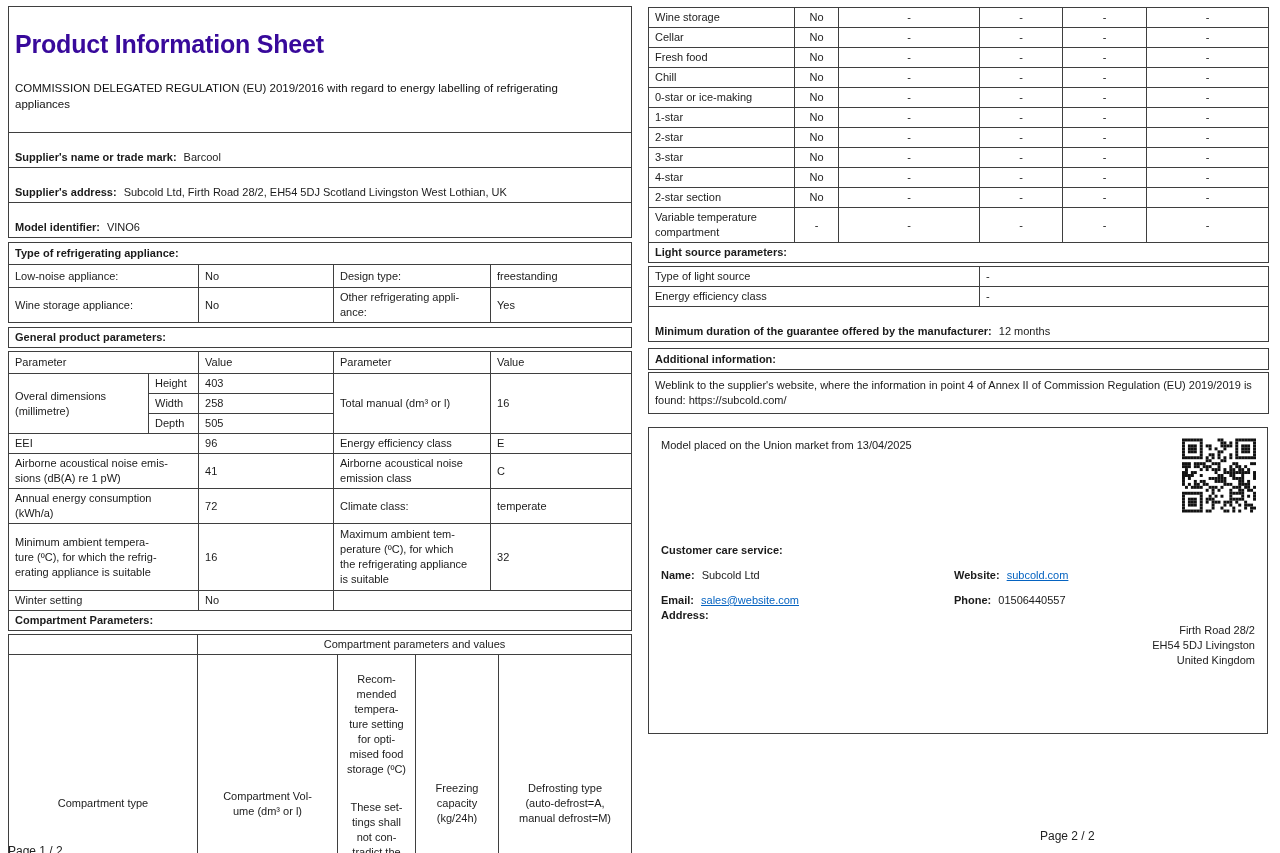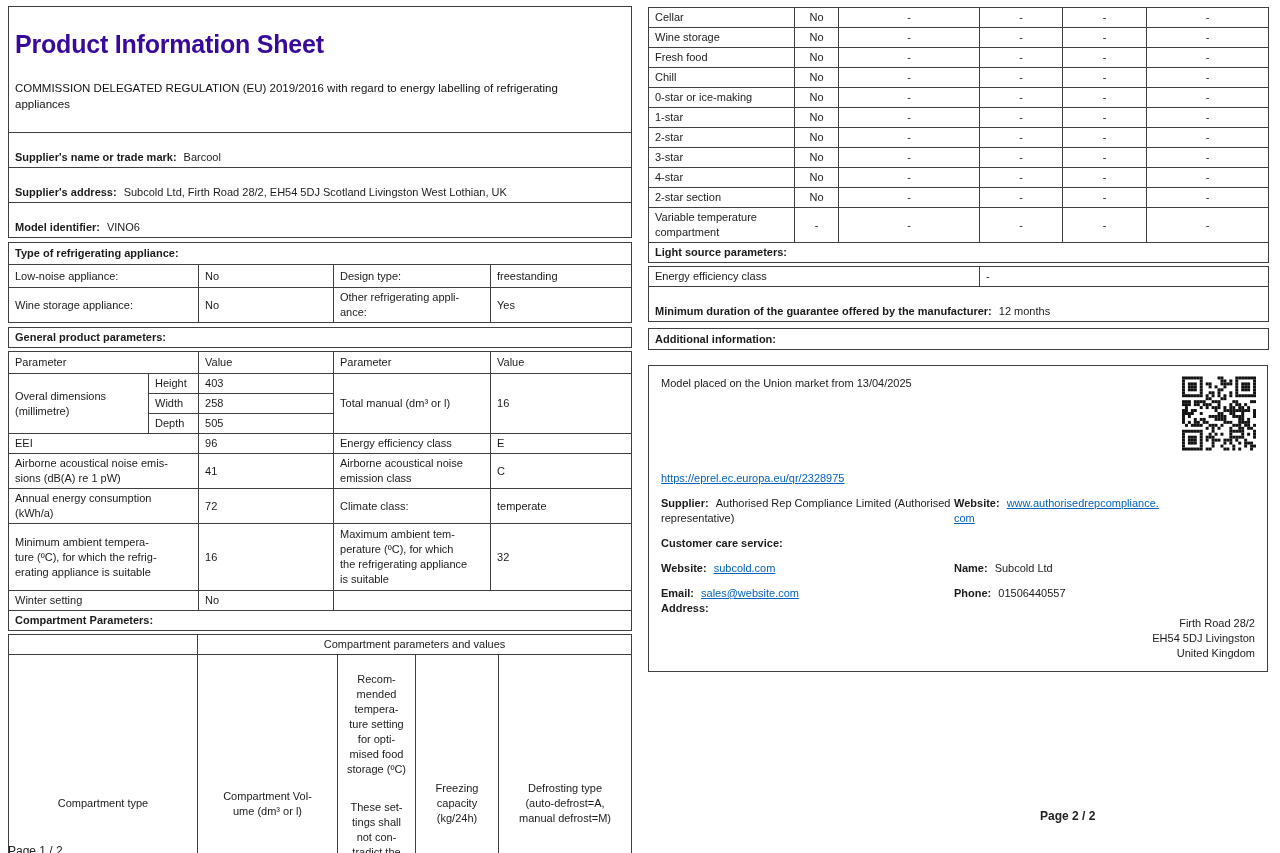--- a/index.html
+++ b/index.html
@@ -42,21 +42,21 @@
   .care { margin-top:10px; font-weight:bold; }
   .addr { margin-top:0; }
   .prewrap { white-space:pre-wrap;text-align:right; }
   a.lnk, span.lnk { color:#0563c1; text-decoration:underline; cursor:pointer; white-space:pre-line; }
 
   .qr { position:absolute; top:9px; right:11px; width:74px; height:77px; }
   .qr svg { width:100%; height:100%; display:block; }
 
   .footer { position:absolute; font-size:12px; line-height:9px; color:#222; text-align:left;margin-top:8px; }
   #footer1 { left:8px;    top:839px; width:680px; }
-  #footer2 { left:1040px; top:804px; width:232px;font-weight:bold; }
+  #footer2 { left:1040px; top:824px; width:232px; }
 </style>
 </head>
 <body>
 
 <div class="page" id="page1">
 
   <table>
     <colgroup>
         <col style="width:623px">
       </colgroup>
@@ -260,30 +260,30 @@
         <col style="width:146px">
         <col style="width:44px">
         <col style="width:141px">
         <col style="width:83px">
         <col style="width:84px">
         <col style="width:122px">
       </colgroup>
     <tbody>
 
         <tr style="height:19px">
+          <td>Wine storage</td>
+          <td class="c">No</td>
+          <td class="c">-</td>
+          <td class="c">-</td>
+          <td class="c">-</td>
+          <td class="c">-</td>
+        </tr>
+
+        <tr style="height:19px">
           <td>Cellar</td>
-          <td class="c">No</td>
-          <td class="c">-</td>
-          <td class="c">-</td>
-          <td class="c">-</td>
-          <td class="c">-</td>
-        </tr>
-
-        <tr style="height:19px">
-          <td>Wine storage</td>
           <td class="c">No</td>
           <td class="c">-</td>
           <td class="c">-</td>
           <td class="c">-</td>
           <td class="c">-</td>
         </tr>
 
         <tr style="height:19px">
           <td>Fresh food</td>
           <td class="c">No</td>
@@ -374,20 +374,24 @@
   </table>
 
   <div class="gap3"></div>
 
   <table>
     <colgroup>
         <col style="width:331px">
         <col style="width:289px">
       </colgroup>
     <tbody>
+        <tr style="height:19px">
+      <td>Type of light source</td>
+      <td>-</td>
+    </tr>
     <tr style="height:19px">
       <td>Energy efficiency class</td>
       <td>-</td>
     </tr>
     <tr style="height:19px">
       <td colspan="2">
         <b>Minimum duration of the guarantee offered by the manufacturer:</b><span class="v">12 months</span>
       </td>
     </tr>
   </tbody>
@@ -401,20 +405,30 @@
       </colgroup>
     <tbody>
         <tr style="height:21px">
           <td class="bold">Additional information:</td>
         </tr>
   </tbody>
     </table>
 
   <div class="gap2"></div>
 
+  <table>
+    <colgroup>
+        <col style="width:620px">
+      </colgroup>
+    <tbody>
+        <tr style="height:41px">
+          <td>Weblink to the supplier's website, where the information in point 4 of Annex II of Commission Regulation (EU) 2019/2019 is found:  https://subcold.com/</td>
+        </tr>
+  </tbody>
+    </table>
 
   <div class="gap13"></div>
 
   <div class="boxc">
     <div class="qr">
       <svg id="qrsvg" viewBox="0 0 25 25" xmlns="http://www.w3.org/2000/svg">
           <g fill="#111">
             <rect x="0" y="0" width="1" height="1"></rect>
             <rect x="1" y="0" width="1" height="1"></rect>
             <rect x="2" y="0" width="1" height="1"></rect>
@@ -719,43 +733,31 @@
             <rect x="15" y="24" width="1" height="1"></rect>
             <rect x="17" y="24" width="1" height="1"></rect>
             <rect x="19" y="24" width="1" height="1"></rect>
             <rect x="23" y="24" width="1" height="1"></rect>
           </g>
         </svg>
     </div>
     <p>Model placed on the Union market from 13/04/2025</p>
 
     <div class="bcrow eprel">
-      <div>
-        <a class="lnk">https://eprel.ec.europa.eu/qr/2328975</a>
-      </div>
     </div>
+
+
+    <p class="care">Customer care service:</p>
 
     <div class="bcrow">
       <div>
-        <b>Supplier:</b><span class="v">Authorised Rep Compliance Limited (Authorised representative)</span>
+        <b>Name:</b><span class="v">Subcold Ltd</span>
       </div>
       <div>
-        <b>Website:</b><a class="lnk v">www.authorisedrepcompliance.
-com</a>
-      </div>
-    </div>
-
-    <p class="care">Customer care service:</p>
-
-    <div class="bcrow">
-      <div>
         <b>Website:</b><a class="lnk v">subcold.com</a>
-      </div>
-      <div>
-        <b>Name:</b><span class="v">Subcold Ltd</span>
       </div>
     </div>
 
     <div class="bcrow">
       <div>
         <b>Email:</b><a class="lnk v">sales@website.com</a>
       </div>
       <div>
         <b>Phone:</b><span class="v">01506440557</span>
       </div>

